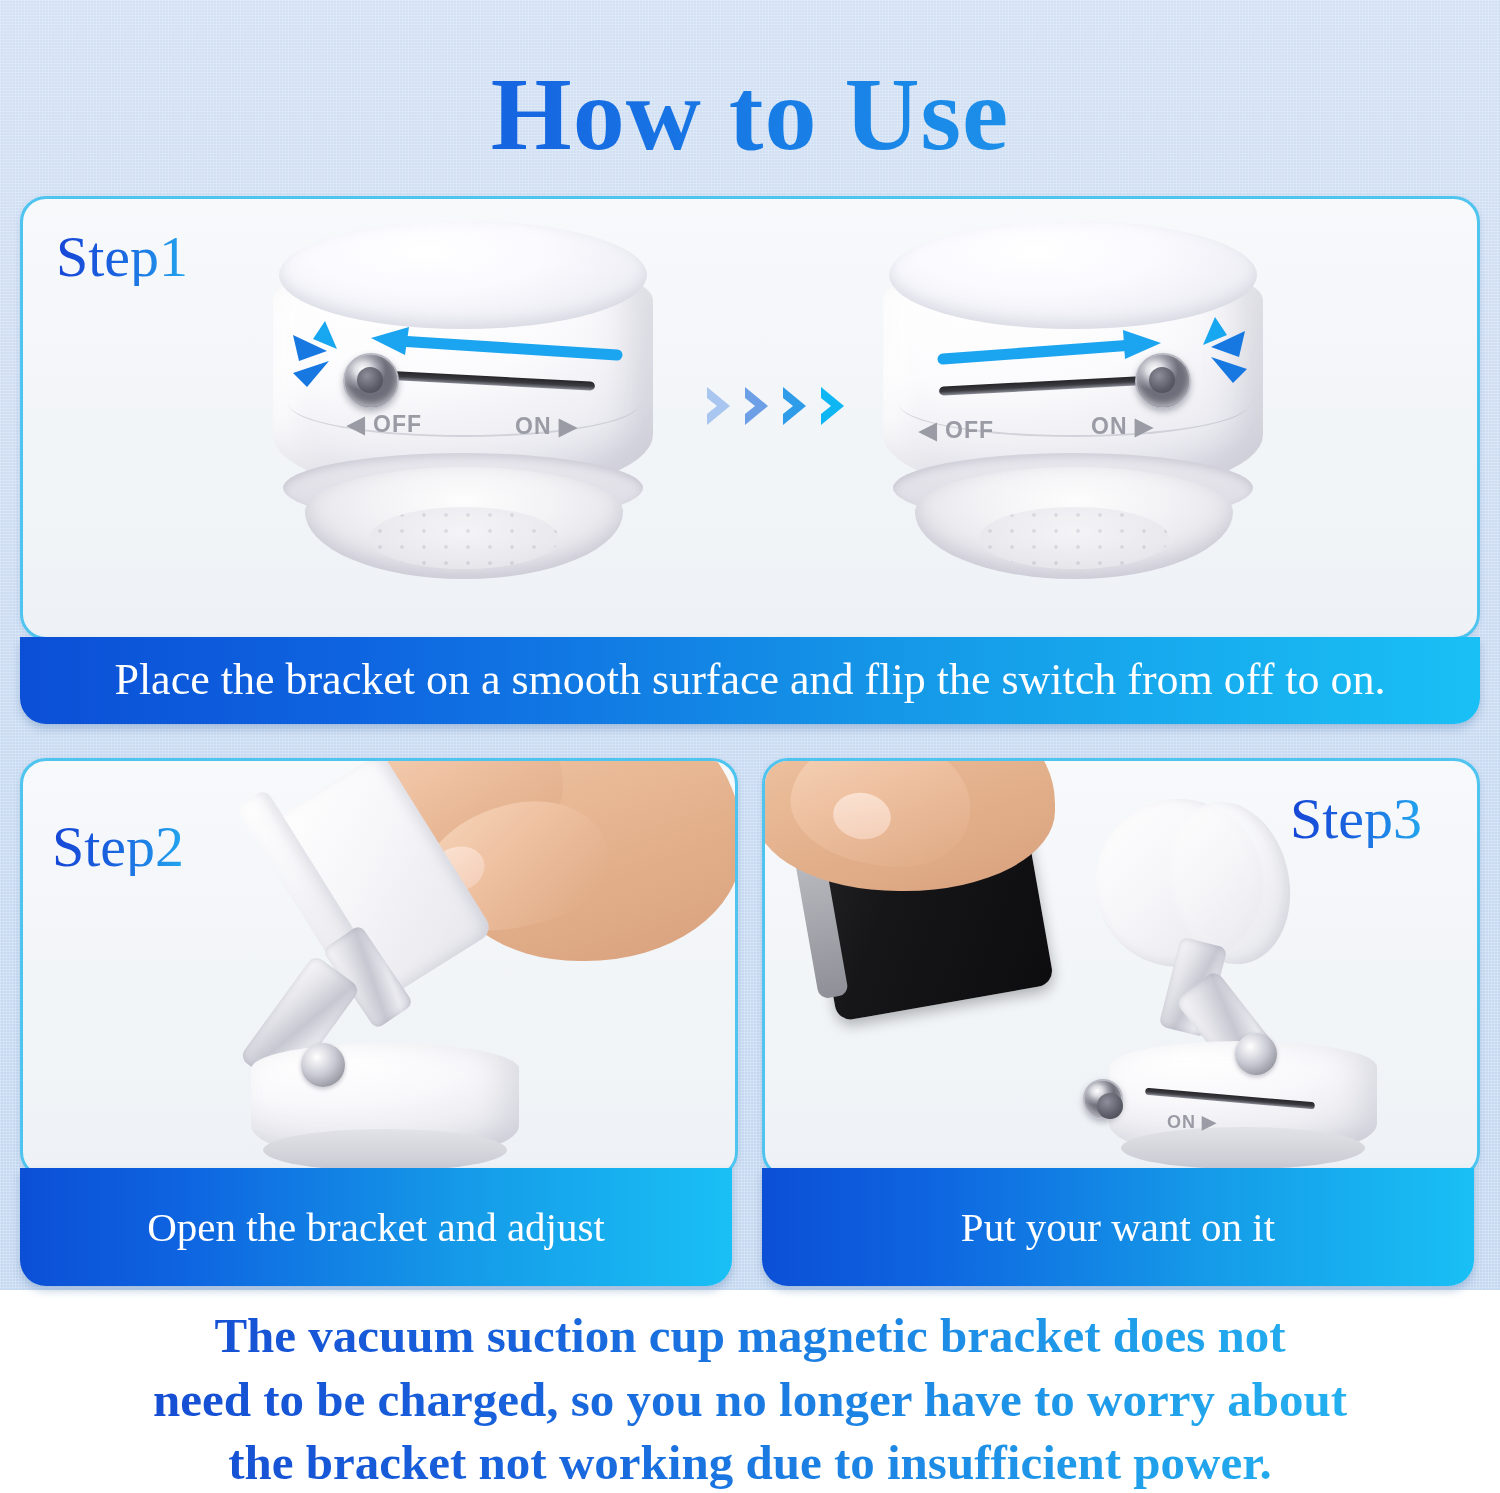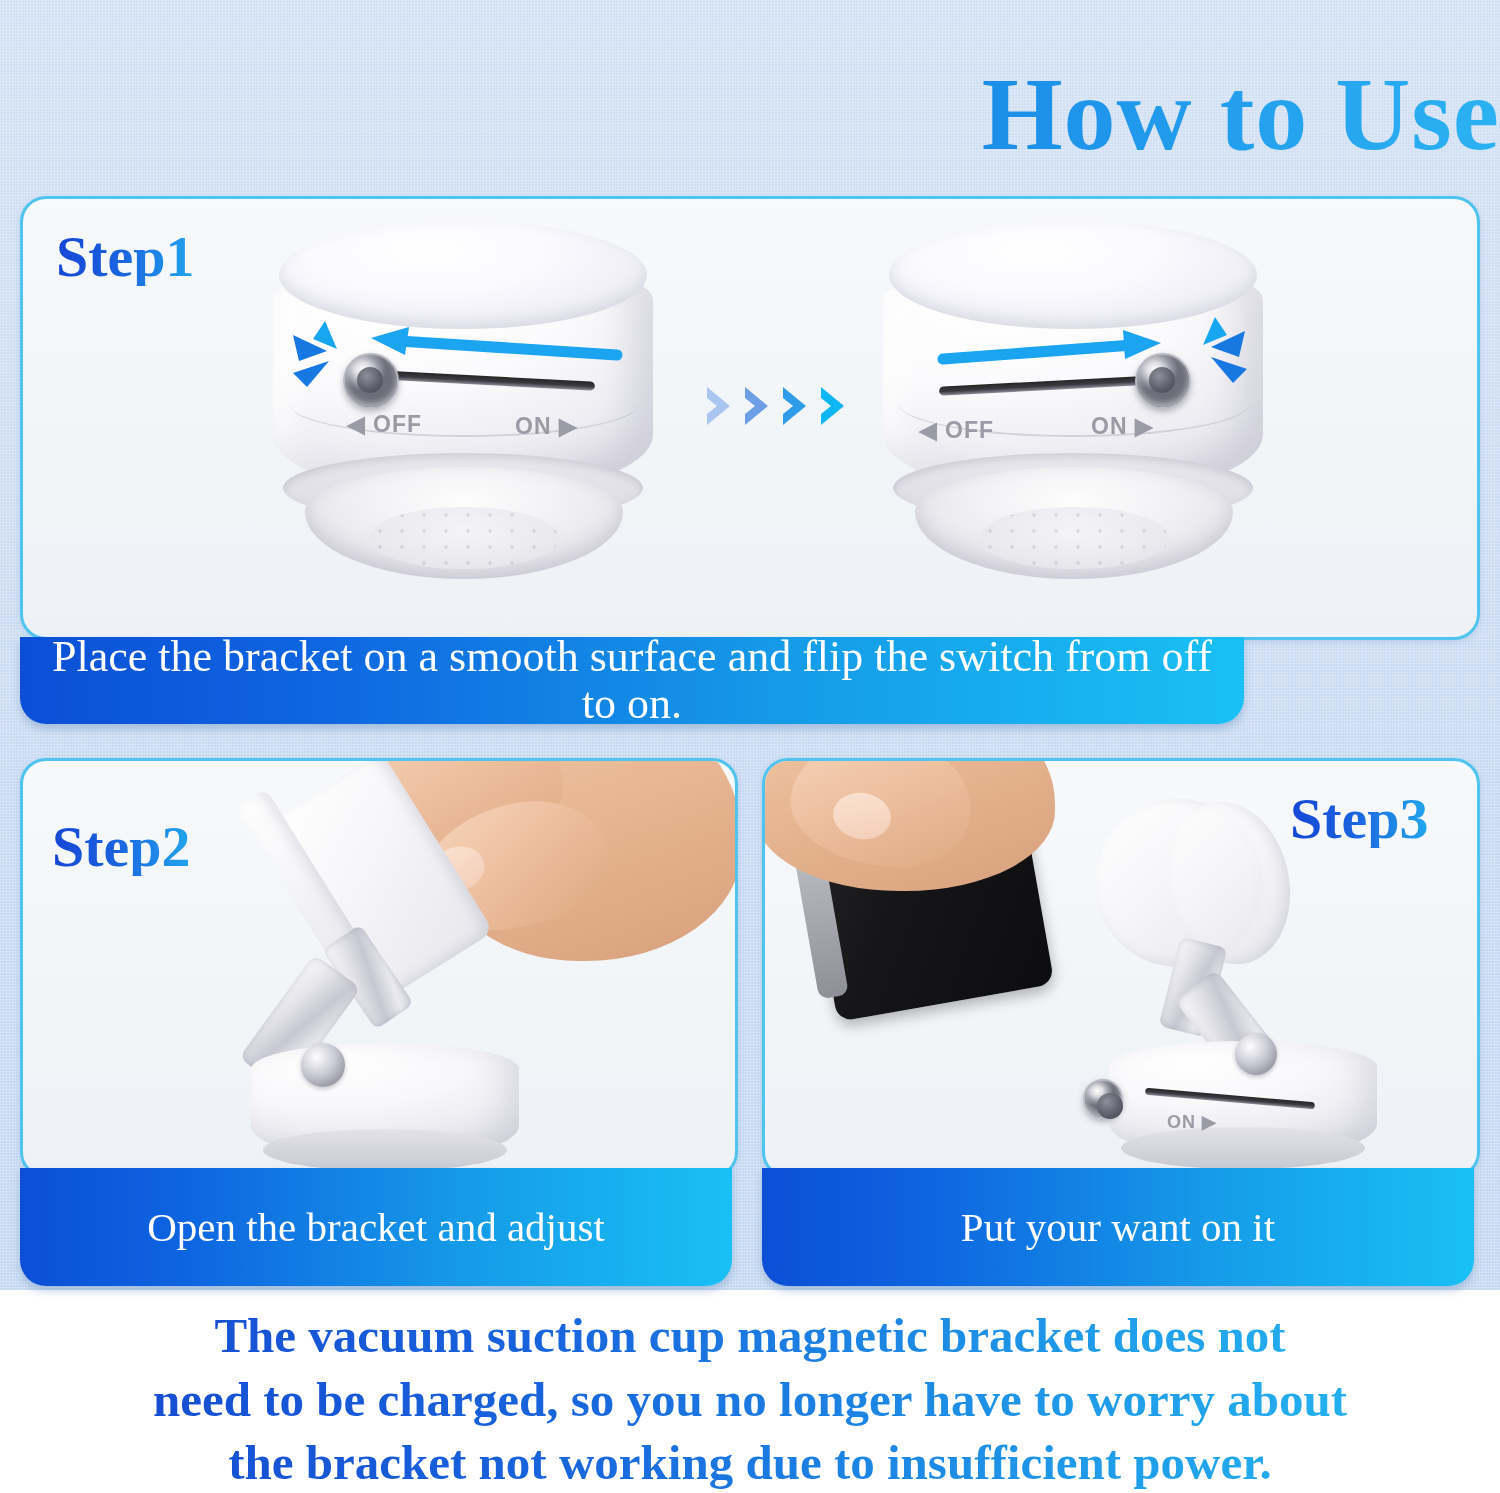--- a/index.html
+++ b/index.html
@@ -16,21 +16,21 @@
       repeating-linear-gradient(0deg, rgba(255,255,255,.22) 0 1px, rgba(0,0,0,0) 1px 3px),
       repeating-linear-gradient(90deg, rgba(255,255,255,.18) 0 1px, rgba(0,0,0,0) 1px 3px),
       linear-gradient(180deg,#d3e1f4 0%,#cfdef3 28%,#c9dbf2 60%,#c6d9f1 100%);
   }
   .bg-bottom{
     position:absolute;left:0;top:1290px;width:1500px;height:203px;background:#ffffff;
   }
 
   
   .title{
-    position:absolute;left:0;top:62px;width:1500px;text-align:right;
+    position:absolute;left:0;top:62px;width:1500px;text-align:center;
     font-size:104px;font-weight:700;line-height:1;letter-spacing:1px;
     background-image:linear-gradient(90deg,#1747d8 0%,#1560e0 30%,#1a8ae8 62%,#2bb2f2 100%);
     -webkit-background-clip:text;background-clip:text;color:transparent;
     -webkit-text-fill-color:transparent;
     text-shadow:none;
   }
 
   
   .panel{
     position:absolute;
@@ -39,40 +39,40 @@
     background:linear-gradient(180deg,#f7f9fb 0%,#f2f5f8 55%,#eef2f6 100%);
     overflow:hidden;
     box-shadow:0 2px 6px rgba(70,120,180,.18);
   }
   #panel1{left:20px;top:196px;width:1454px;height:438px;}
   #panel2{left:20px;top:758px;width:712px;height:414px;}
   #panel3{left:762px;top:758px;width:712px;height:414px;}
 
   .step-label{
     position:absolute;z-index:6;
-    font-size:58px;font-weight:700;line-height:1;
+    font-size:58px;font-weight:400;line-height:1;
     background-image:linear-gradient(90deg,#1646d6 0%,#1a62df 45%,#22a6ee 100%);
     -webkit-background-clip:text;background-clip:text;color:transparent;
     -webkit-text-fill-color:transparent;
   }
   #label1{left:56px;top:228px;}
   #label2{left:52px;top:786px;margin-top:32px;}
   #label3{left:1290px;top:790px;}
 
   
   .caption{
     position:absolute;
     background:linear-gradient(90deg,#0b4fd6 0%,#0e63e0 22%,#159ae8 62%,#19c0f5 100%);
     color:#ffffff;
     display:flex;align-items:center;justify-content:center;
     text-align:center;
     box-shadow:0 5px 9px rgba(60,110,170,.30);
   }
   #cap1{
-    left:20px;top:637px;width:1224px;height:87px;
+    left:20px;top:637px;width:1460px;height:87px;
     border-radius:0 0 26px 26px;
     font-size:44px;line-height:1.05;
   }
   #cap2{
     left:20px;top:1168px;width:712px;height:118px;
     border-radius:0 0 26px 26px;
     font-size:41px;line-height:1.22;
   }
   #cap3{
     left:762px;top:1168px;width:712px;height:118px;

